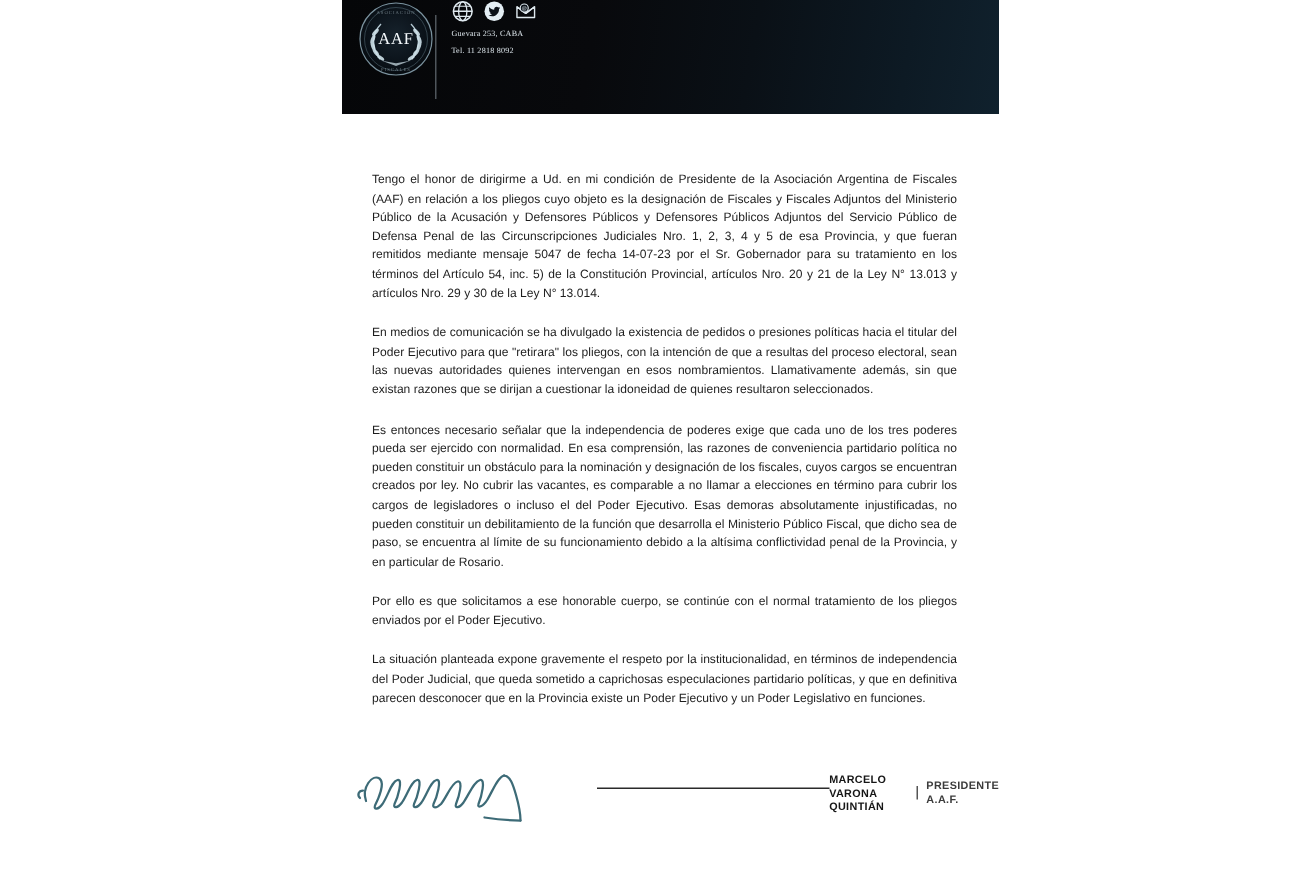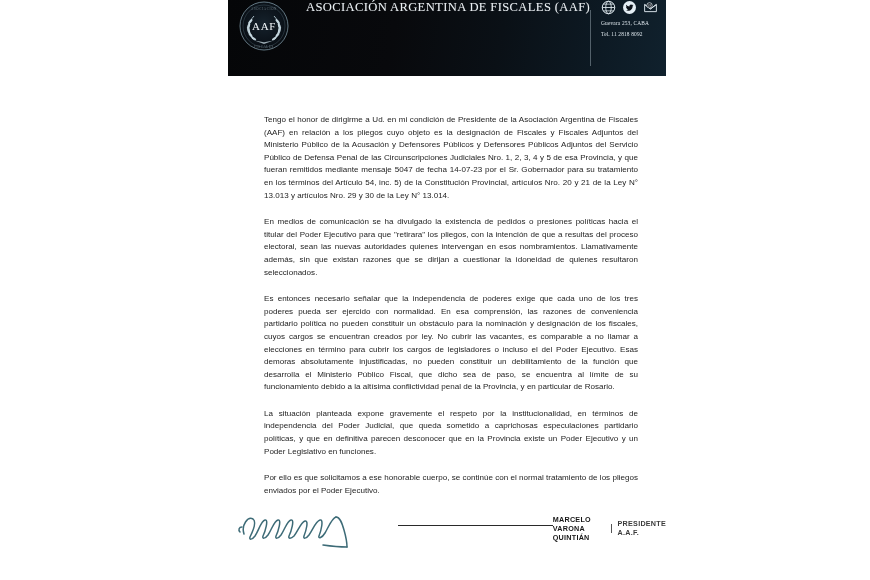--- a/index.html
+++ b/index.html
@@ -104,21 +104,21 @@
 
   .addressee {
     font-size: 8.1px;
     font-weight: bold;
     color: #1b1b1b;
     letter-spacing: 0.05px;
     margin: 0 0 16px 0;
   }
 
   p.body-par {
-    margin: 0 0 14px 16px;
+    margin: 0 0 14px 0;
     font-size: 8.05px;
     line-height: 12.6px;
     color: #1d1d1d;
     text-align: justify;
     text-justify: inter-word;
     letter-spacing: 0.01px;
   }
 
   
   .sig-area {
@@ -204,21 +204,20 @@
           <ellipse cx="41.4" cy="26.0" rx="3.1" ry="1.25" transform="rotate(68 41.4 26)"></ellipse>
           <ellipse cx="41.4" cy="30.6" rx="3.1" ry="1.25" transform="rotate(108 41.4 30.6)"></ellipse>
           <ellipse cx="39.4" cy="35.0" rx="3.0" ry="1.25" transform="rotate(128 39.4 35)"></ellipse>
           <ellipse cx="36.2" cy="38.6" rx="2.7" ry="1.15" transform="rotate(146 36.2 38.6)"></ellipse>
           <path d="M16.5 40.5 L26 44 L35.5 40.5 L26 42.2 Z" opacity="0.8"></path>
         </g>
         <text x="26" y="29.6" font-size="11" text-anchor="middle" fill="#f2f7fa" font-family="Liberation Serif, serif" letter-spacing="0.6">AAF</text>
       </svg>
     </div>
 
-    <div class="org-name">ASOCIACIÓN ARGENTINA DE FISCALES  (AAF)</div>
 
     <div class="head-divider"></div>
 
     <div class="contact-col">
       <div class="social-row">
 
         <svg width="15" height="15" viewBox="0 0 24 24">
           <circle cx="12" cy="12" r="10" fill="none" stroke="#dfe9ef" stroke-width="1.6"></circle>
           <ellipse cx="12" cy="12" rx="4.4" ry="10" fill="none" stroke="#dfe9ef" stroke-width="1.4"></ellipse>
           <line x1="2" y1="12" x2="22" y2="12" stroke="#dfe9ef" stroke-width="1.4"></line>
@@ -243,22 +242,22 @@
       <div class="contact-lines">Tel. 11 2818 8092</div>
     </div>
   </div>
 
   <div class="sheet">
 
 
     <p class="body-par">Tengo el honor de dirigirme a Ud. en mi condición de Presidente de la  Asociación Argentina de Fiscales (AAF) en relación a los pliegos cuyo objeto es la designación de Fiscales y Fiscales Adjuntos del Ministerio Público de la Acusación y Defensores Públicos y Defensores Públicos Adjuntos del Servicio Público de Defensa Penal de las Circunscripciones Judiciales Nro. 1, 2, 3, 4 y 5 de esa Provincia, y que fueran remitidos mediante mensaje 5047 de fecha 14-07-23 por el Sr. Gobernador para su tratamiento en los términos del Artículo 54, inc. 5) de la Constitución Provincial, artículos Nro. 20 y 21 de la Ley N° 13.013 y artículos Nro. 29 y 30 de la Ley N° 13.014.</p>
     <p class="body-par">En medios de comunicación se ha divulgado la existencia de pedidos o presiones políticas hacia el titular del Poder Ejecutivo para que "retirara" los pliegos, con la intención de que a resultas del proceso electoral, sean las nuevas autoridades quienes intervengan en esos nombramientos.  Llamativamente además, sin que existan razones que se dirijan a cuestionar la idoneidad de quienes resultaron seleccionados.</p>
     <p class="body-par">Es entonces necesario señalar que la independencia de poderes exige que cada uno de los tres poderes pueda ser ejercido con normalidad.  En esa comprensión, las razones de conveniencia partidario política no pueden constituir un obstáculo para la nominación y designación de los fiscales, cuyos cargos se encuentran creados por ley. No cubrir las vacantes, es comparable a no llamar a elecciones en término para cubrir los cargos de legisladores o incluso el del Poder Ejecutivo.  Esas demoras absolutamente injustificadas, no pueden constituir un debilitamiento de la función que desarrolla el Ministerio Público Fiscal, que dicho sea de paso, se encuentra al límite de su funcionamiento debido a la altísima conflictividad penal de la Provincia, y en particular de Rosario.</p>
+    <p class="body-par">Por ello es que solicitamos a ese honorable cuerpo, se continúe con el normal tratamiento de los pliegos enviados por el Poder Ejecutivo.</p>
     <p class="body-par">La situación planteada expone gravemente el respeto por la institucionalidad, en términos de independencia del Poder Judicial, que queda sometido a caprichosas especulaciones partidario políticas, y que en definitiva parecen desconocer que en la Provincia existe un Poder Ejecutivo y un Poder Legislativo en funciones.</p>
-    <p class="body-par">Por ello es que solicitamos a ese honorable cuerpo, se continúe con el normal tratamiento de los pliegos enviados por el Poder Ejecutivo.</p>
 
     <div class="sig-area">
 
       <div class="sig-scrawl">
         <svg width="170" height="44" viewBox="0 0 170 44">
           <g fill="none" stroke="#3d6b77" stroke-width="1.5" stroke-linecap="round" stroke-linejoin="round">
             <path d="M16 26 C13 17, 20 8, 25 11 C29 14, 24 25, 22 29 C21 32, 24 32, 27 28 C31 22, 33 13, 37 12 C41 11, 37 24, 35 28 C34 31, 37 31, 40 27 C44 21, 46 13, 50 12 C54 11, 50 24, 48 28 C47 31, 50 31, 53 27 C57 21, 59 13, 63 12 C67 11, 63 24, 61 28 C60 31, 63 31, 66 28 C70 23, 73 14, 77 13 C81 12, 78 23, 76 28 C75 31, 78 31, 81 27 C85 21, 88 13, 92 12 C96 11, 93 23, 91 28 C90 31, 94 30, 97 25 C101 18, 104 10, 108 9"></path>
             <path d="M108 9 C112 9, 114 15, 116 22 C118 29, 119 35, 119 39"></path>
             <path d="M119 39 C112 39, 102 38, 95 37"></path>
             <path d="M12 24 C10 22, 11 19, 14 19"></path>

